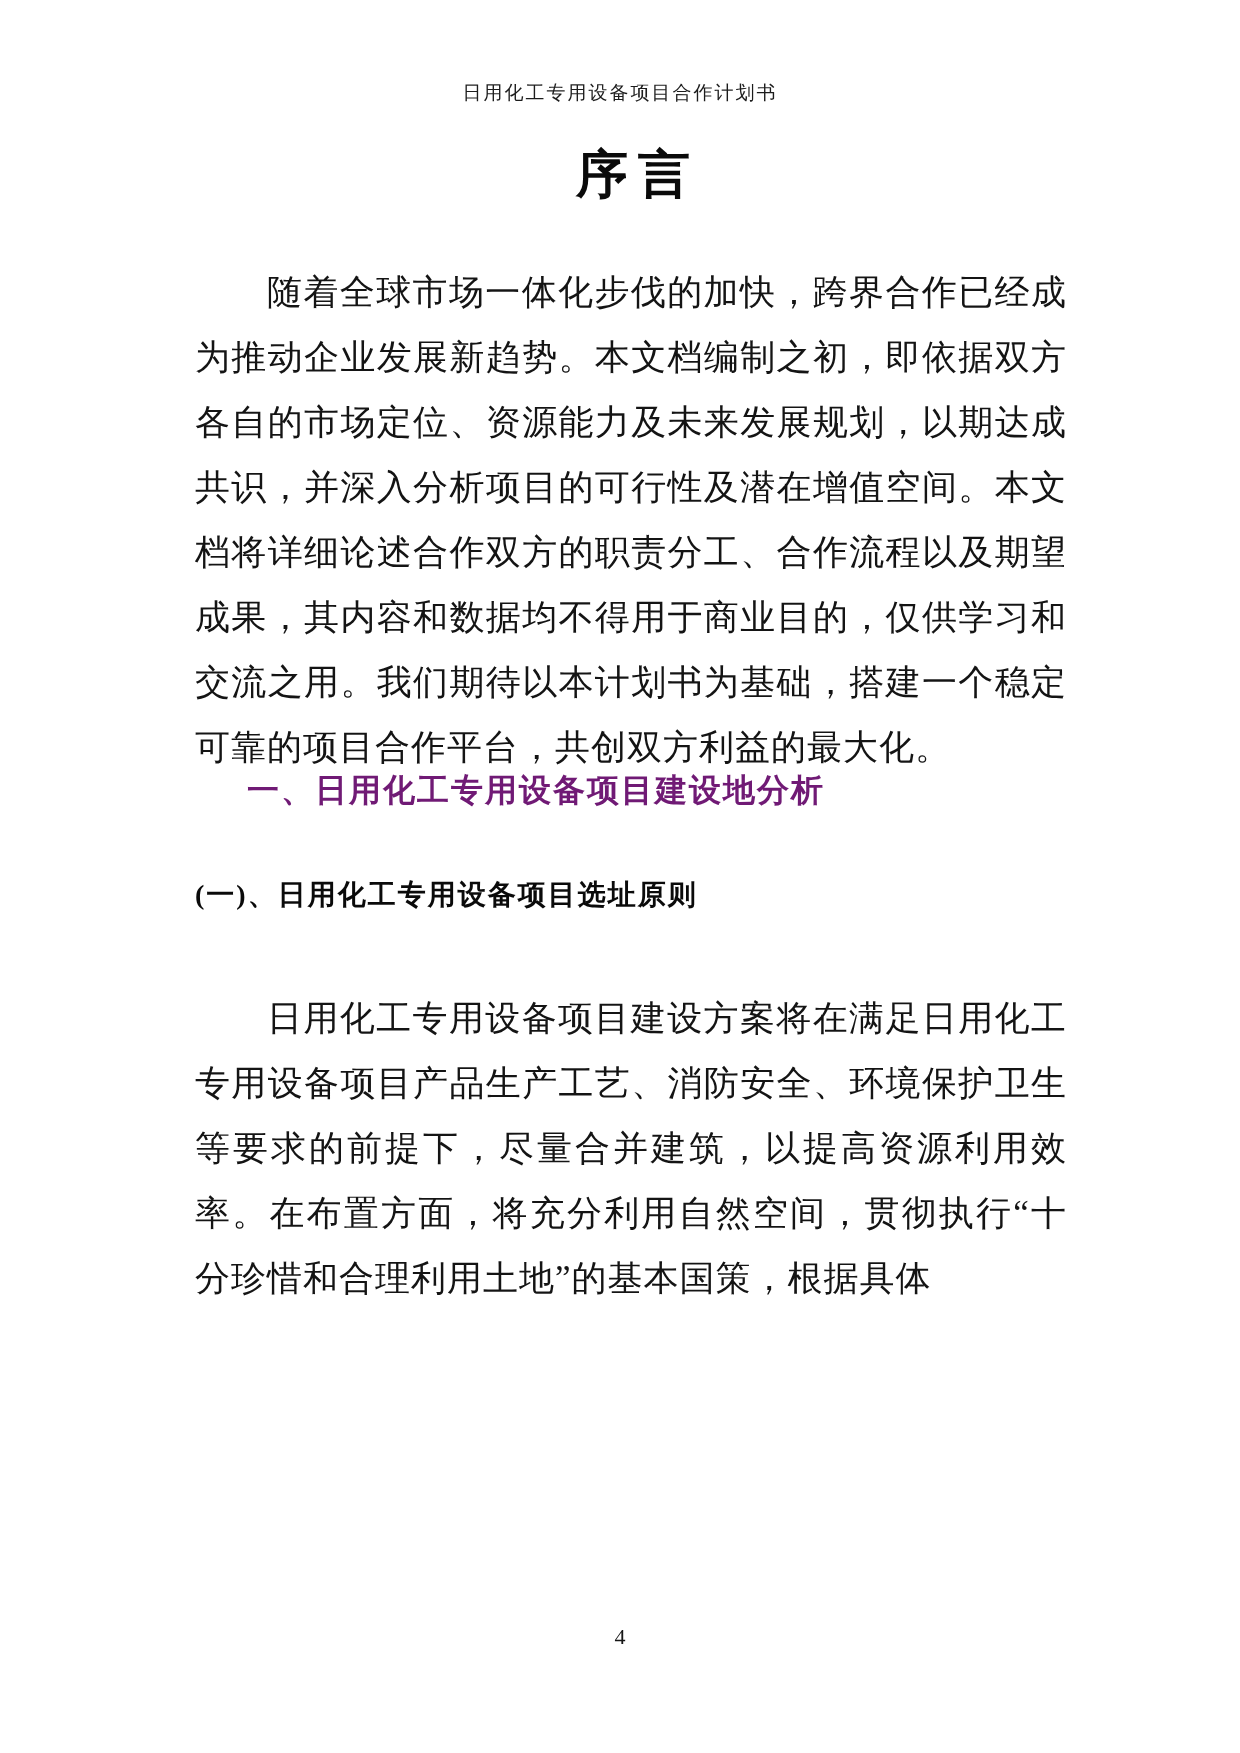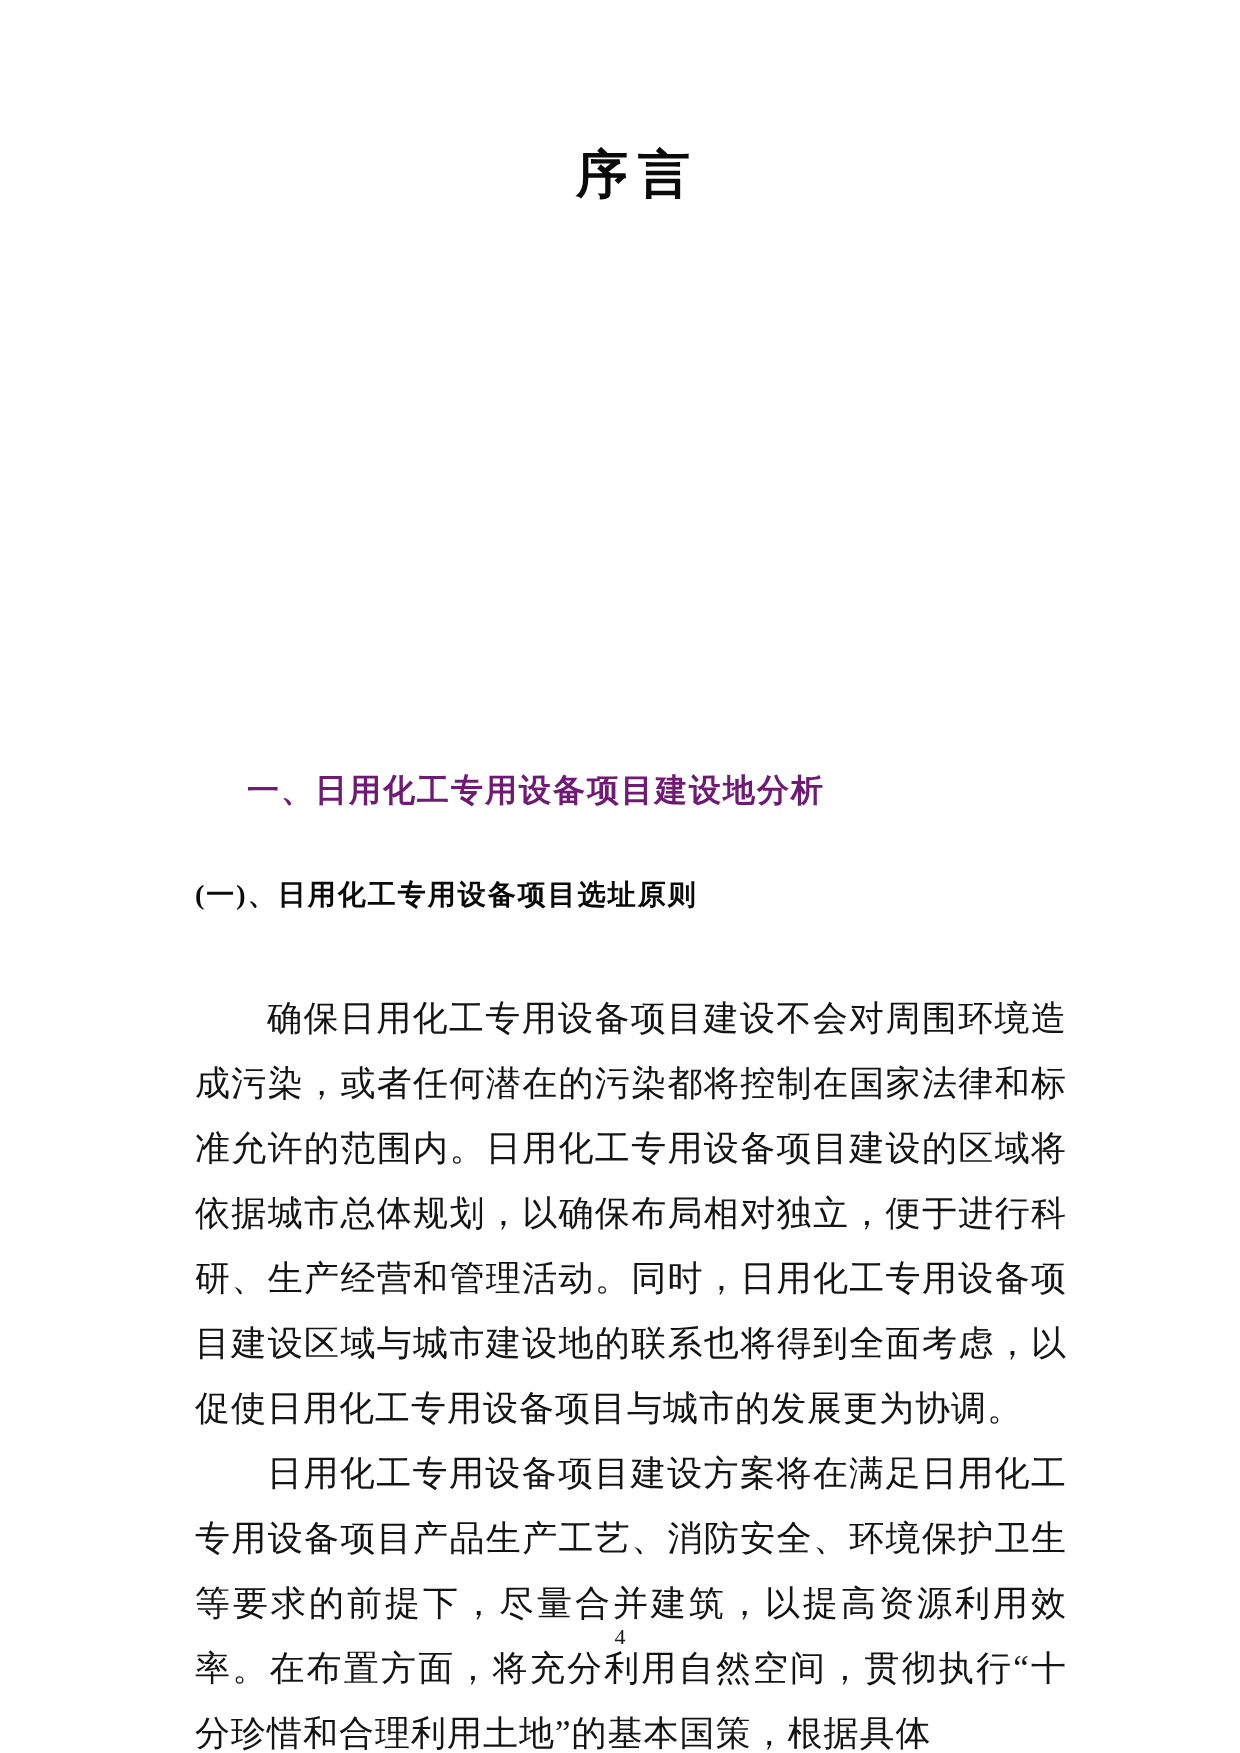--- a/index.html
+++ b/index.html
@@ -76,28 +76,29 @@
     text-align: center;
     font-size: 22px;
     color: #161616;
   }
 </style>
 </head>
 <body>
 
 <div class="page">
 
+  <div class="doc-header">日用化工专用设备项目合作计划书</div>
 
   <div class="doc-title">序言</div>
 
+  <div class="column body-par par-1">随着全球市场一体化步伐的加快，跨界合作已经成为推动企业发展新趋势。本文档编制之初，即依据双方各自的市场定位、资源能力及未来发展规划，以期达成共识，并深入分析项目的可行性及潜在增值空间。本文档将详细论述合作双方的职责分工、合作流程以及期望成果，其内容和数据均不得用于商业目的，仅供学习和交流之用。我们期待以本计划书为基础，搭建一个稳定可靠的项目合作平台，共创双方利益的最大化。</div>
 
   <div class="column sec-heading">一、日用化工专用设备项目建设地分析</div>
 
   <div class="column subsec-heading">(一)、日用化工专用设备项目选址原则</div>
 
   <div class="column par-group">
-    <div class="body-par">确保日用化工专用设备项目建设不会对周围环境造成污染，或者任何潜在的污染都将控制在国家法律和标准允许的范围内。日用化工专用设备项目建设的区域将依据城市总体规划，以确保布局相对独立，便于进行科研、生产经营和管理活动。同时，日用化工专用设备项目建设区域与城市建设地的联系也将得到全面考虑，以促使日用化工专用设备项目与城市的发展更为协调。</div>
     <div class="body-par">日用化工专用设备项目建设方案将在满足日用化工专用设备项目产品生产工艺、消防安全、环境保护卫生等要求的前提下，尽量合并建筑，以提高资源利用效率。在布置方面，将充分利用自然空间，贯彻执行“十分珍惜和合理利用土地”的基本国策，根据具体</div>
   </div>
 
   <div class="doc-footer">4</div>
 
 </div>
 
 </body></html>

